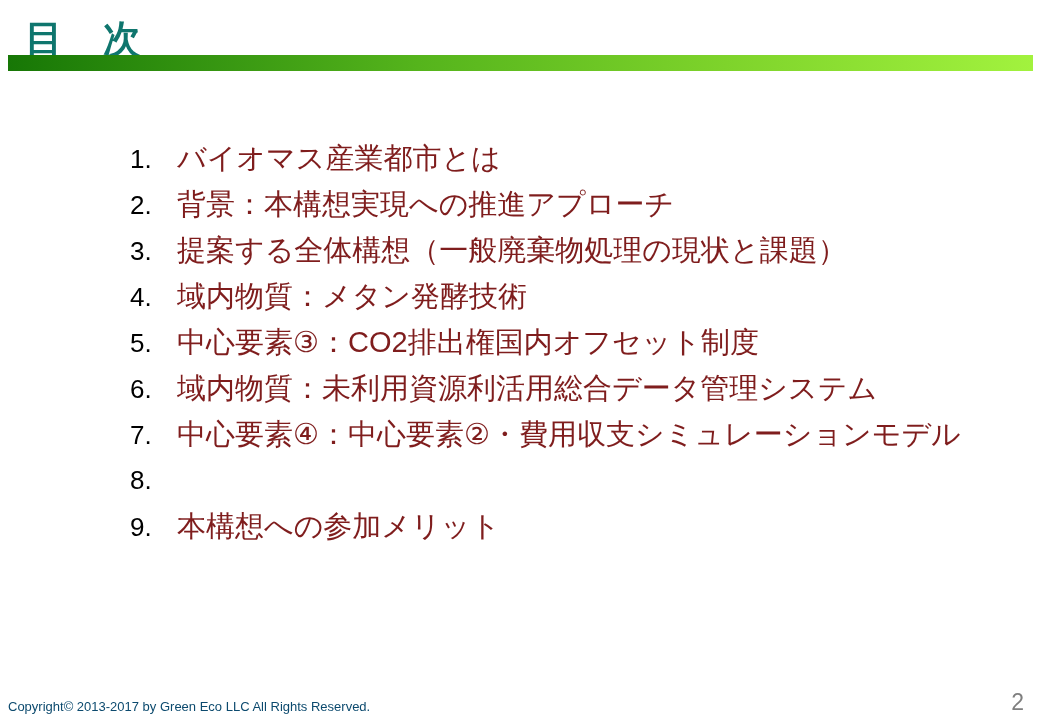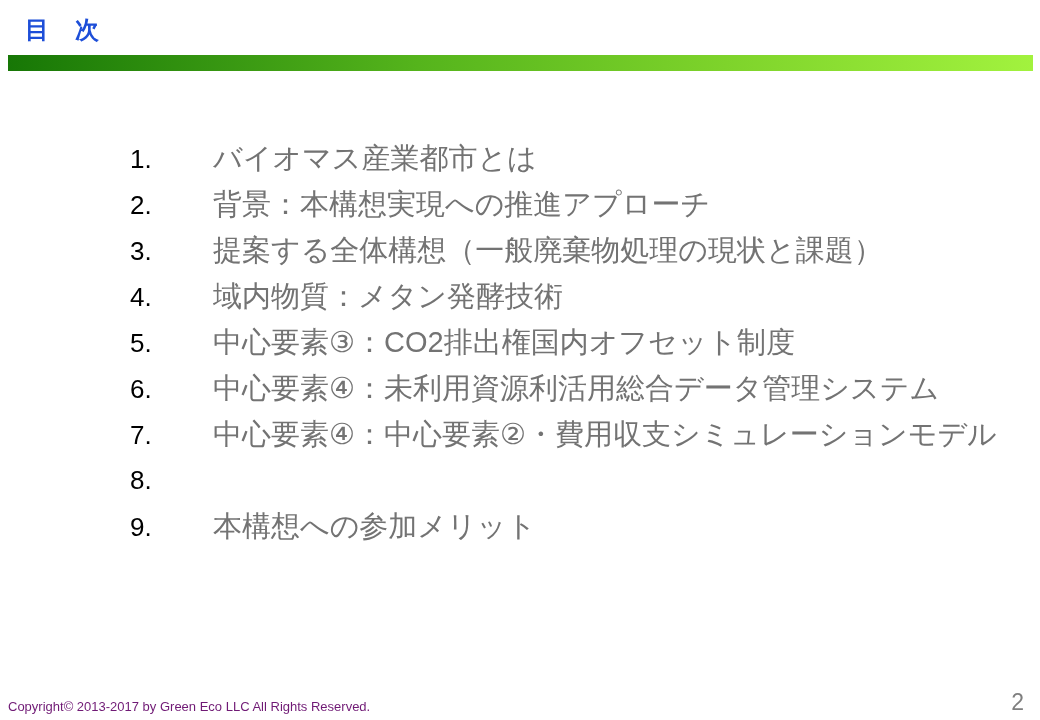--- a/index.html
+++ b/index.html
@@ -17,24 +17,24 @@
   }
   .slide {
     position: absolute;
     inset: 0;
     background: #ffffff;
   }
   .slide-title {
     position: absolute;
     left: 25px;
     top: 14px;
-    font-size: 24px;
+    font-size: 38px;
     font-weight: bold;
     letter-spacing: 1px;
-    color: #1d4ed8;
+    color: #0f766e;
     white-space: pre;
   }
   .accent-bar {
     position: absolute;
     left: 8px;
     top: 55px;
     width: 1025px;
     height: 16px;
     background: linear-gradient(to right, #177706, #55b41c 40%, #7ed32b 70%, #a2f23e);
   }
@@ -55,29 +55,28 @@
   .toc-number {
     flex: 0 0 47px;
     width: 47px;
     font-size: 26px;
     font-family: "Liberation Sans", "DejaVu Sans", sans-serif;
     color: #000000;
     text-align: left;
   }
   .toc-label {
     font-size: 29px;
-    color: #737373;
-    margin-left: 36px;
+    color: #7f1d1d;
   }
   .footer-copyright {
     position: absolute;
     left: 8px;
     bottom: 6px;
     font-size: 13px;
-    color: #701a75;
+    color: #0c4a6e;
   }
   .page-number {
     position: absolute;
     right: 16px;
     bottom: 4px;
     font-size: 23px;
     color: #7f7f7f;
   }
 </style>
 </head>
@@ -105,21 +104,21 @@
     <div class="toc-row">
       <span class="toc-number">4.</span>
       <span class="toc-label">域内物質：メタン発酵技術</span>
     </div>
     <div class="toc-row">
       <span class="toc-number">5.</span>
       <span class="toc-label">中心要素③：CO2排出権国内オフセット制度</span>
     </div>
     <div class="toc-row">
       <span class="toc-number">6.</span>
-      <span class="toc-label">中心要素④：未利用資源利活用総合データ管理システム</span>
+      <span class="toc-label">域内物質：未利用資源利活用総合データ管理システム</span>
     </div>
     <div class="toc-row">
       <span class="toc-number">7.</span>
       <span class="toc-label">中心要素④：中心要素②・費用収支シミュレーションモデル</span>
     </div>
     <div class="toc-row">
       <span class="toc-number">8.</span>
     </div>
     <div class="toc-row">
       <span class="toc-number">9.</span>

